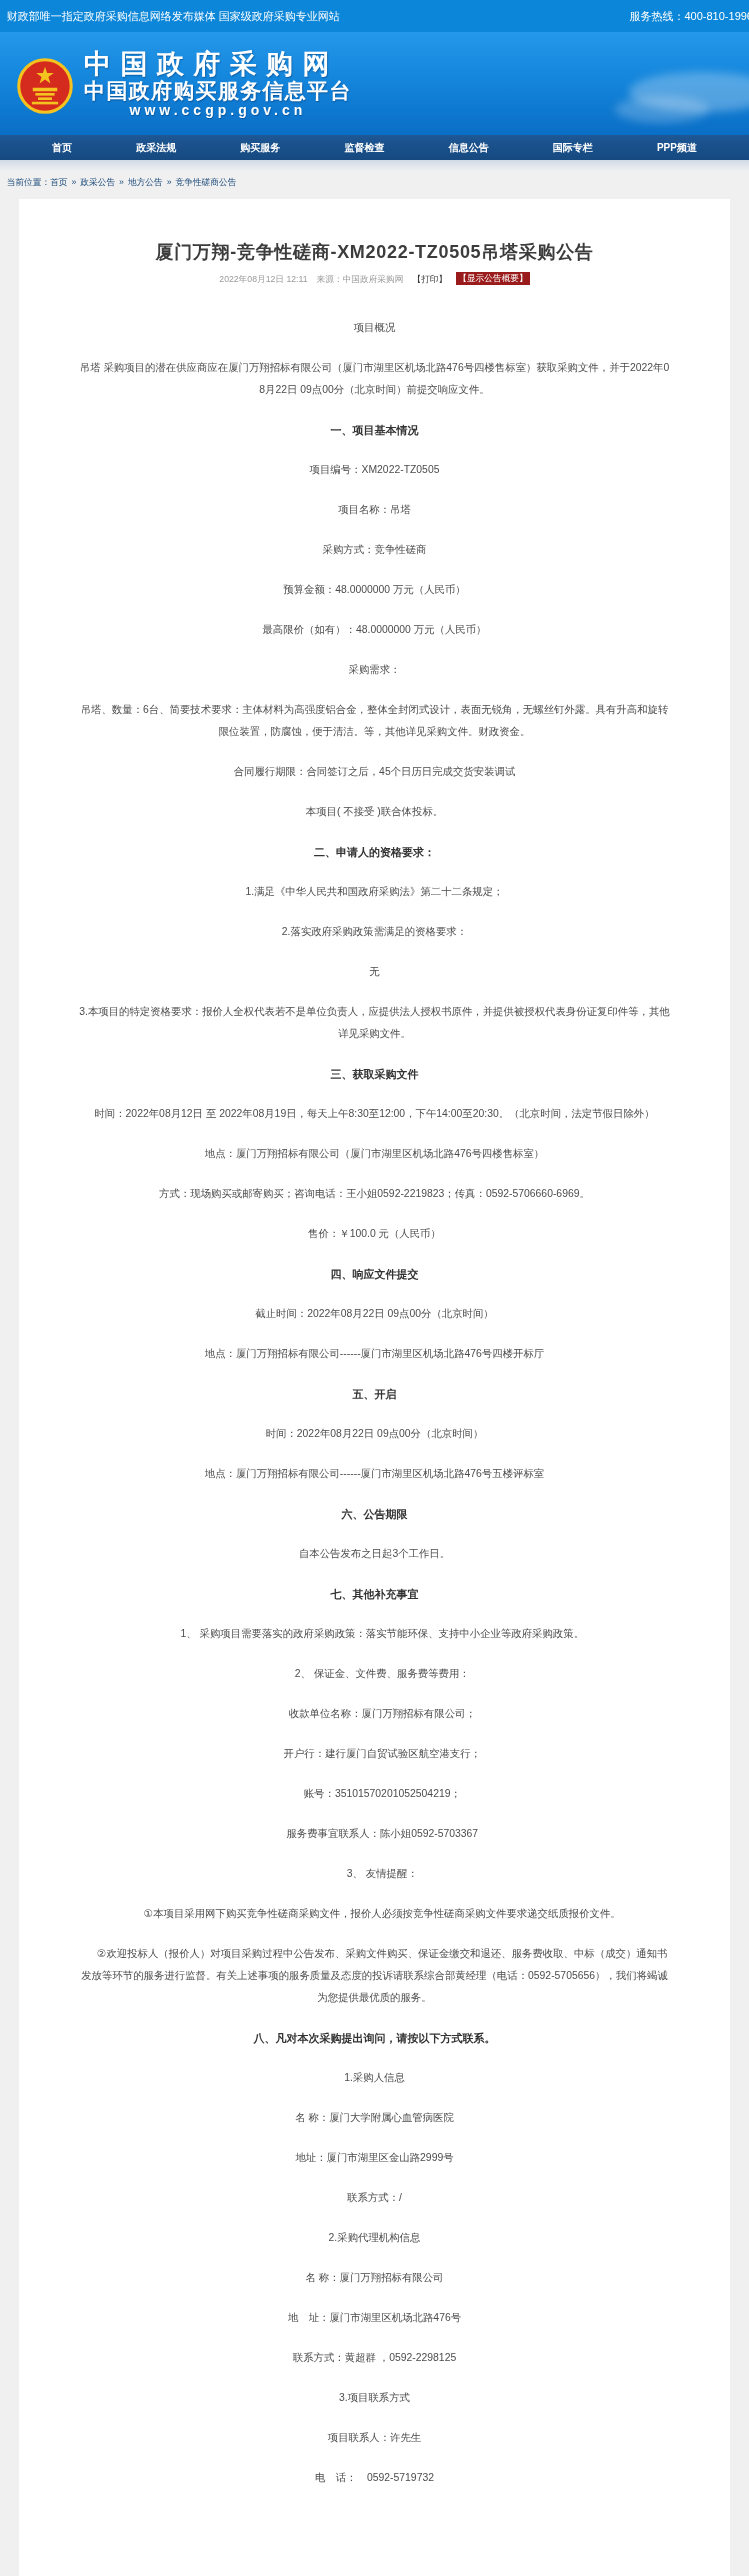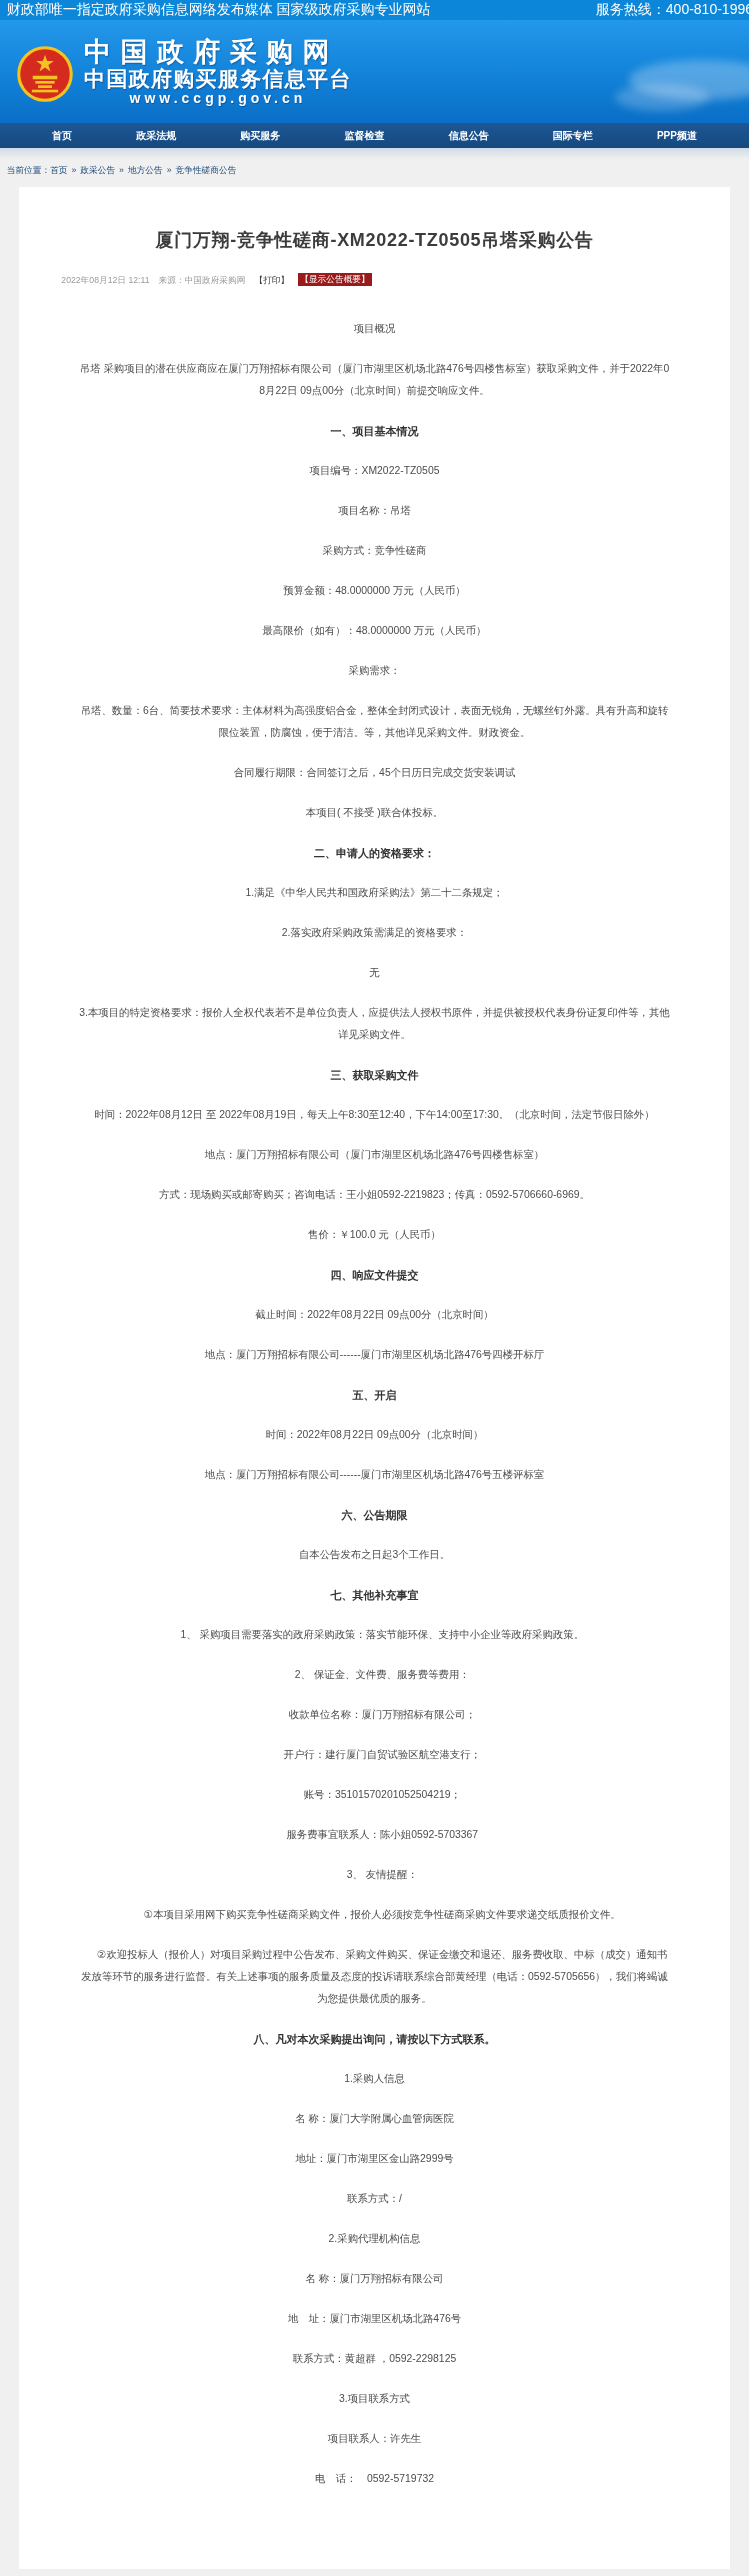--- a/index.html
+++ b/index.html
@@ -6,24 +6,24 @@
   html,body { width: 749px; }
   body {
     height: 2576px;
     overflow: hidden;
     background: #f0f0f0;
     font-family: "Liberation Sans", "DejaVu Sans", sans-serif;
   }
 
   
   .topbar {
-    height: 20px;
+    height: 32px;
     background: #0c86d8;
     color: #ffffff;
-    font-size: 14px;
+    font-size: 11px;
     display: flex;
     align-items: center;
     justify-content: space-between;
     padding: 0 0 0 6.7px;
     white-space: nowrap;
   }
   .topbar .hotline { padding-right: 0; margin-right: -4px; }
 
   
   .siteheader {
@@ -86,22 +86,22 @@
     padding: 41px 39px 40px 39px;
   }
   .article-title {
     text-align: center;
     font-size: 18px;
     font-weight: bold;
     color: #3c3c3c;
     letter-spacing: 0.7px;
   }
   .article-meta {
-    margin-top: 23px;
-    text-align: left;
+    margin-top: 10px;
+    text-align: center;
     font-size: 8.7px;
     color: #9a9a9a;
   }
   .article-meta .mi { margin: 0 3.3px; }
   .print-link { color: #3c3c3c; cursor: pointer; text-decoration: none; }
   .summary-badge {
     background: #9a1b1b;
     color: #ffffff;
     padding: 1.3px 2px;
     cursor: pointer;
@@ -184,21 +184,21 @@
       <p class="p">采购需求：</p>
       <p class="p">吊塔、数量：6台、简要技术要求：主体材料为高强度铝合金，整体全封闭式设计，表面无锐角，无螺丝钉外露。具有升高和旋转限位装置，防腐蚀，便于清洁。等，其他详见采购文件。财政资金。</p>
       <p class="p">合同履行期限：合同签订之后，45个日历日完成交货安装调试</p>
       <p class="p">本项目( 不接受 )联合体投标。</p>
       <p class="h">二、申请人的资格要求：</p>
       <p class="p">1.满足《中华人民共和国政府采购法》第二十二条规定；</p>
       <p class="p">2.落实政府采购政策需满足的资格要求：</p>
       <p class="p">无</p>
       <p class="p">3.本项目的特定资格要求：报价人全权代表若不是单位负责人，应提供法人授权书原件，并提供被授权代表身份证复印件等，其他详见采购文件。</p>
       <p class="h">三、获取采购文件</p>
-      <p class="p">时间：2022年08月12日 至 2022年08月19日，每天上午8:30至12:40，下午14:00至17:30。（北京时间，法定节假日除外）</p>
+      <p class="p">时间：2022年08月12日 至 2022年08月19日，每天上午8:30至12:00，下午14:00至20:30。（北京时间，法定节假日除外）</p>
       <p class="p">地点：厦门万翔招标有限公司（厦门市湖里区机场北路476号四楼售标室）</p>
       <p class="p">方式：现场购买或邮寄购买；咨询电话：王小姐0592-2219823；传真：0592-5706660-6969。</p>
       <p class="p">售价：￥100.0 元（人民币）</p>
       <p class="h">四、响应文件提交</p>
       <p class="p">截止时间：2022年08月22日 09点00分（北京时间）</p>
       <p class="p">地点：厦门万翔招标有限公司------厦门市湖里区机场北路476号四楼开标厅</p>
       <p class="h">五、开启</p>
       <p class="p">时间：2022年08月22日 09点00分（北京时间）</p>
       <p class="p">地点：厦门万翔招标有限公司------厦门市湖里区机场北路476号五楼评标室</p>
       <p class="h">六、公告期限</p>

